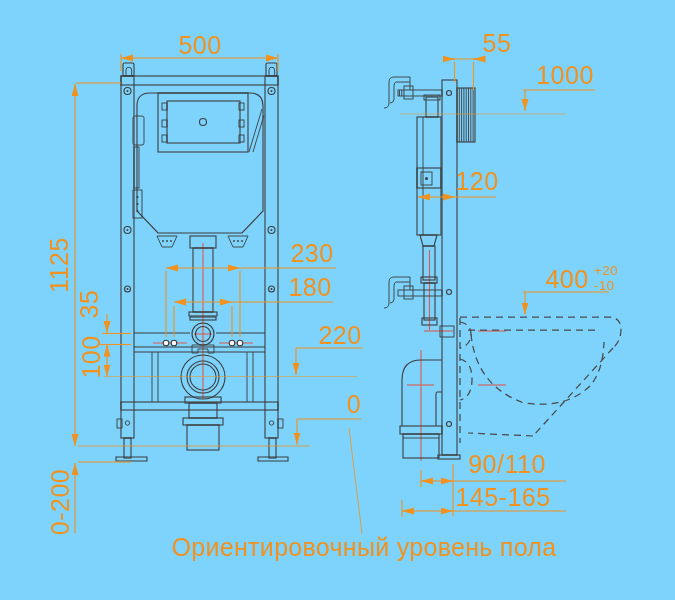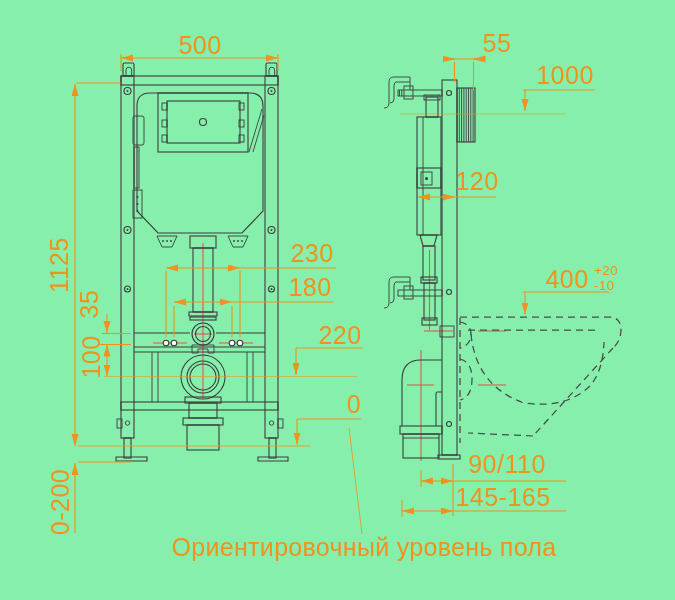--- a/index.html
+++ b/index.html
@@ -1,16 +1,16 @@
 <!DOCTYPE html>
 <html><head>
 <meta charset="utf-8">
 <style>
   html,body{margin:0;padding:0;background:#ffffff;}
-  .stage{position:relative;width:675px;height:600px;background:#86efac;overflow:hidden;text-align:right;}
+  .stage{position:relative;width:675px;height:600px;background:#7dd3fc;overflow:hidden;text-align:right;}
   svg{display:block;}
   text{font-family:"Liberation Sans","DejaVu Sans",sans-serif;fill:#F1911E;}
   .dim{font-size:25px;letter-spacing:.5px;}
   .tol{font-size:13.5px;letter-spacing:.3px;}
   .caption{font-size:25px;letter-spacing:.3px;}
   .dark{stroke:#3D3D3D;fill:none;stroke-width:1.1;}
   .thin{stroke-width:.9;}
   .red{stroke:#DD5A50;fill:none;stroke-width:1.1;}
   .org{stroke:#F1911E;fill:none;stroke-width:1.1;}
   .lvl{stroke:#F1911E;fill:none;stroke-width:1;opacity:.55;}

